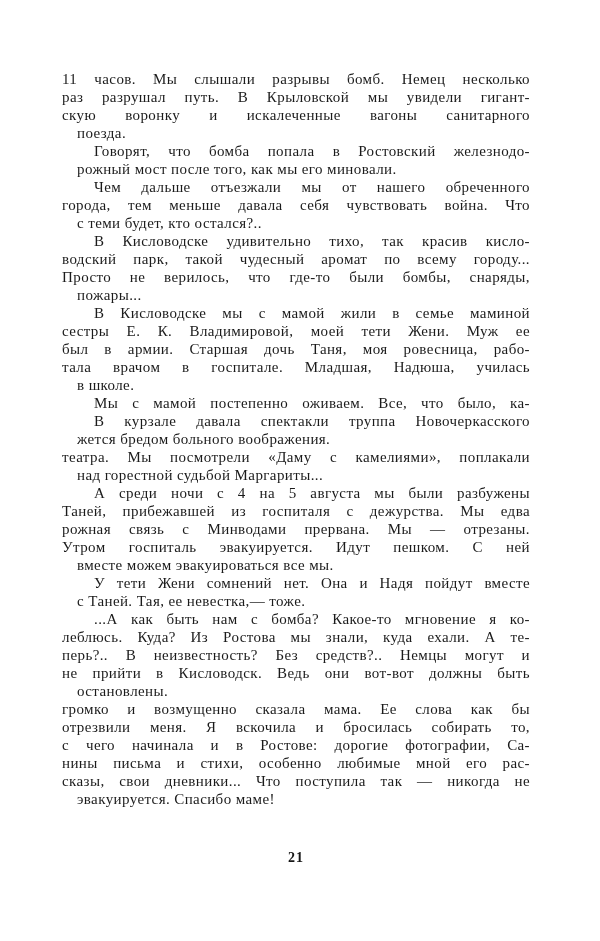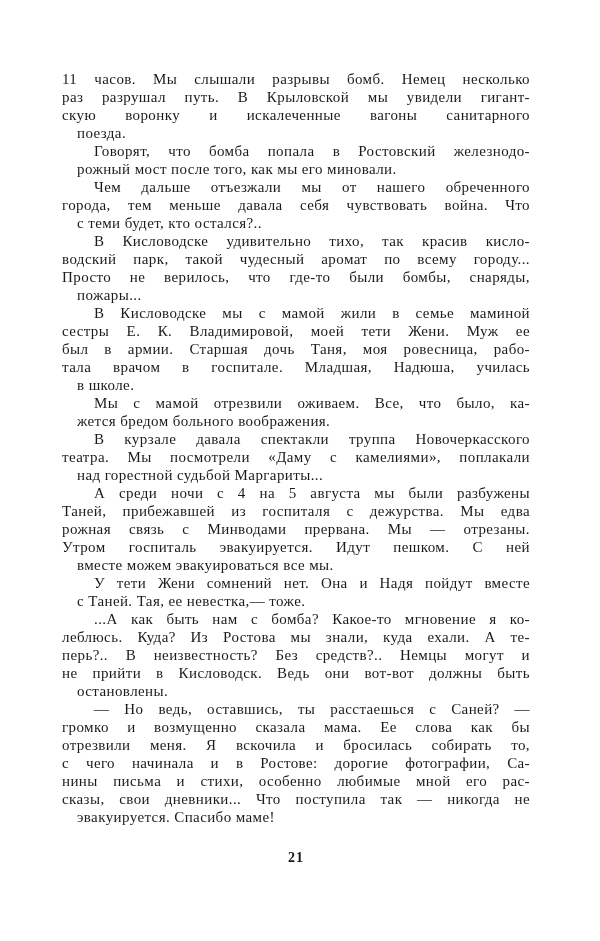--- a/index.html
+++ b/index.html
@@ -67,38 +67,37 @@
       <div class="line end">с теми будет, кто остался?..</div>
       <div class="line indent">В Кисловодске удивительно тихо, так красив кисло-</div>
       <div class="line">водский парк, такой чудесный аромат по всему городу...</div>
       <div class="line">Просто не верилось, что где-то были бомбы, снаряды,</div>
       <div class="line end">пожары...</div>
       <div class="line indent">В Кисловодске мы с мамой жили в семье маминой</div>
       <div class="line">сестры Е. К. Владимировой, моей тети Жени. Муж ее</div>
       <div class="line">был в армии. Старшая дочь Таня, моя ровесница, рабо-</div>
       <div class="line">тала врачом в госпитале. Младшая, Надюша, училась</div>
       <div class="line end">в школе.</div>
-      <div class="line indent">Мы с мамой отрезвили оживаем. Все, что было, ка-</div>
+      <div class="line indent">Мы с мамой постепенно оживаем. Все, что было, ка-</div>
+      <div class="line indent">В курзале давала спектакли труппа Новочеркасского</div>
       <div class="line end">жется бредом больного воображения.</div>
-      <div class="line indent">В курзале давала спектакли труппа Новочеркасского</div>
       <div class="line">театра. Мы посмотрели «Даму с камелиями», поплакали</div>
       <div class="line end">над горестной судьбой Маргариты...</div>
       <div class="line indent">А среди ночи с 4 на 5 августа мы были разбужены</div>
       <div class="line">Таней, прибежавшей из госпиталя с дежурства. Мы едва</div>
       <div class="line">рожная связь с Минводами прервана. Мы — отрезаны.</div>
       <div class="line">Утром госпиталь эвакуируется. Идут пешком. С ней</div>
       <div class="line end">вместе можем эвакуироваться все мы.</div>
       <div class="line indent">У тети Жени сомнений нет. Она и Надя пойдут вместе</div>
       <div class="line end">с Таней. Тая, ее невестка,— тоже.</div>
       <div class="line indent">...А как быть нам с бомба? Какое-то мгновение я ко-</div>
       <div class="line">леблюсь. Куда? Из Ростова мы знали, куда ехали. А те-</div>
       <div class="line">перь?.. В неизвестность? Без средств?.. Немцы могут и</div>
       <div class="line">не прийти в Кисловодск. Ведь они вот-вот должны быть</div>
       <div class="line end">остановлены.</div>
-      <div class="line indent">— Но ведь, оставшись, ты расстаешься с Саней? —</div>
       <div class="line">громко и возмущенно сказала мама. Ее слова как бы</div>
       <div class="line">отрезвили меня. Я вскочила и бросилась собирать то,</div>
       <div class="line">с чего начинала и в Ростове: дорогие фотографии, Са-</div>
       <div class="line">нины письма и стихи, особенно любимые мной его рас-</div>
       <div class="line">сказы, свои дневники... Что поступила так — никогда не</div>
       <div class="line end">эвакуируется. Спасибо маме!</div>
     </div>
   <div class="page-number">21</div>
 </div>
 

